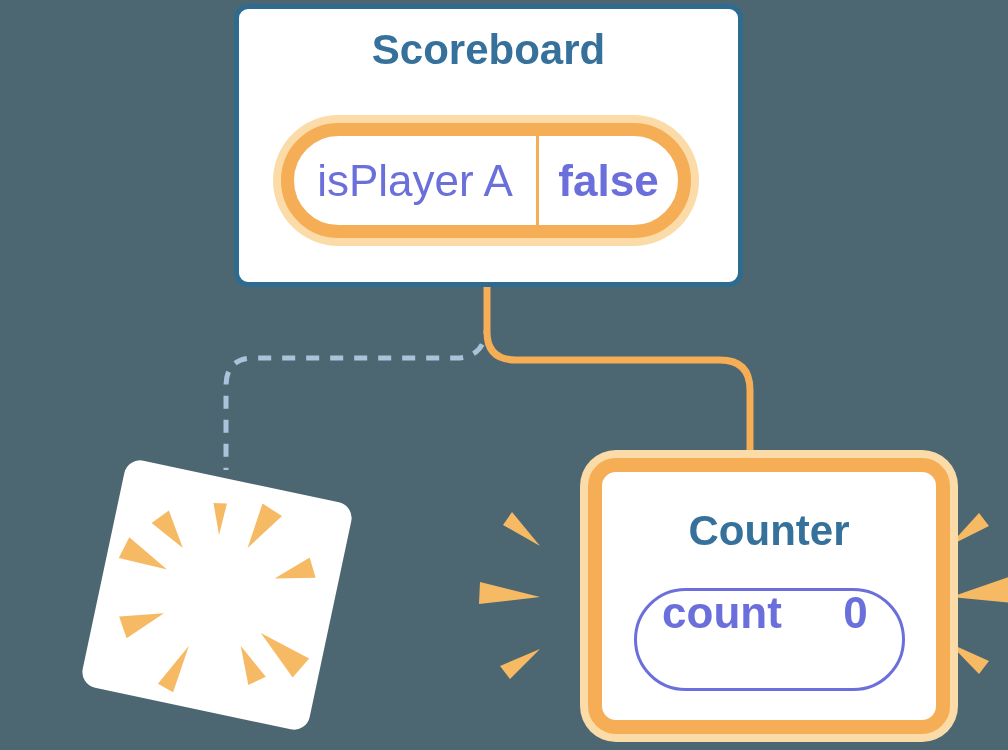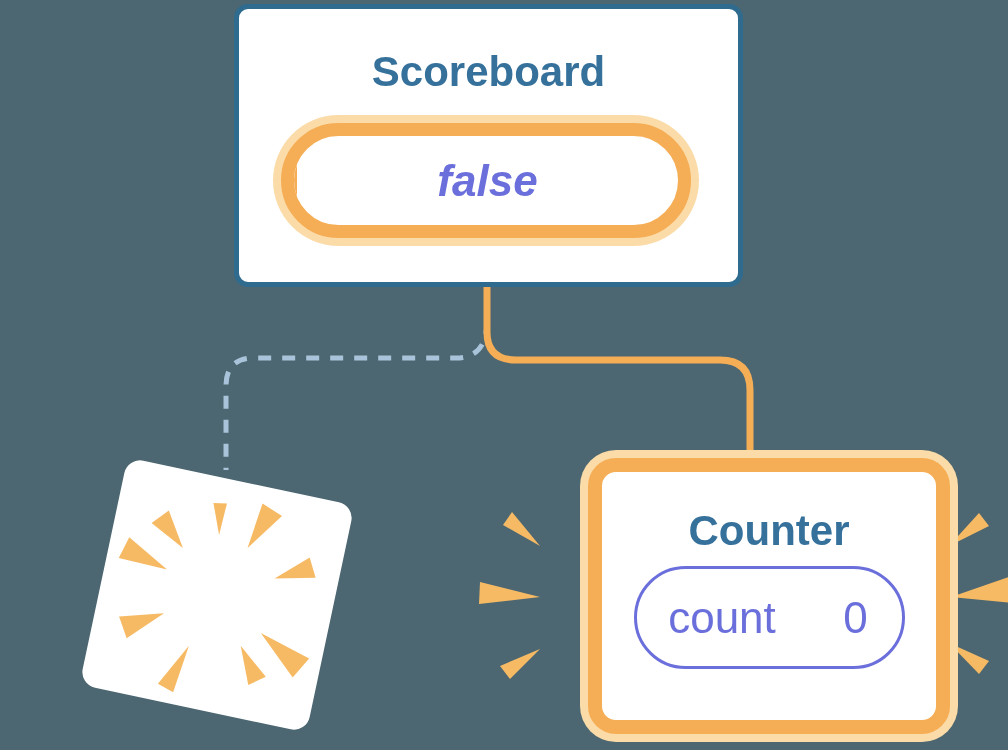--- a/index.html
+++ b/index.html
@@ -9,38 +9,38 @@
   html,body{margin:0;padding:0;}
   body{background:var(--background);font-family:"Liberation Sans",sans-serif;}
   .canvas{position:relative;width:1008px;height:750px;overflow:hidden;background:var(--background);}
   .layer{position:absolute;left:0;top:0;z-index:1;}
 
   .card{position:absolute;background:var(--card);box-sizing:border-box;z-index:2;}
 
   
   .scoreboard{left:234px;top:4px;width:509px;height:283px;border:5px solid var(--teal_border);border-radius:14px;}
   .card-title{text-align:center;font-size:42px;font-weight:600;color:var(--teal);line-height:1;}
-  .scoreboard .card-title{margin-top:42px;}
+  .scoreboard .card-title{margin-top:20px;}
 
   .state-pill{position:absolute;left:42px;top:114px;width:410px;height:115px;box-sizing:border-box;
     background:var(--card);border:13px solid var(--orange);border-radius:60px;
     box-shadow:0 0 0 8px var(--orange_halo);display:flex;align-items:stretch;overflow:hidden;}
   .state-pill .cell{display:flex;align-items:center;justify-content:center;
     font-size:44px;color:var(--indigo);line-height:1;}
   .state-pill .cell.name{width:242px;}
-  .state-pill .cell.value{flex:1;font-weight:700;font-style:italic;}
+  .state-pill .cell.value{flex:1;font-weight:700;}
   .state-pill .pill-divider{width:3px;background:var(--orange);}
 
   
   .counter{left:588px;top:458px;width:362px;height:276px;border:14px solid var(--orange);
     border-radius:28px;box-shadow:0 0 0 8px var(--orange_halo);}
   .counter .card-title{margin-top:38px;}
-  .counter-pill{width:271px;height:103px;box-sizing:border-box;margin:14px auto 0;
+  .counter-pill{width:271px;height:103px;box-sizing:border-box;margin:36px auto 0;
     background:var(--card);border:3px solid var(--indigo);border-radius:52px;
-    display:flex;align-items:center;overflow:hidden;}
+    display:flex;align-items:flex-start;overflow:hidden;font-weight:bold;}
   .counter-pill .cell{display:flex;align-items:center;justify-content:center;
     font-size:44px;color:var(--indigo);line-height:1;}
   .counter-pill .cell.name{width:171px;}
   .counter-pill .cell.value{flex:1;}
   .counter-pill .pill-divider{width:2px;background:var(--indigo);}
 
   
   .poof-card{position:absolute;left:101px;top:479px;width:232px;height:232px;background:var(--card);
     border-radius:16px;transform:rotate(12deg);z-index:2;}
   .poof-card svg{display:block;width:100%;height:100%;}
@@ -67,20 +67,21 @@
       <polygon points="540,649 510,679 500,666"></polygon>
       <polygon points="949,546 979,513 989,526"></polygon>
       <polygon points="951,597 1009,577 1012,603"></polygon>
       <polygon points="949,643 979,674 989,661"></polygon>
     </g>
   </svg>
 
   <div class="card scoreboard">
     <div class="card-title">Scoreboard</div>
     <div class="state-pill">
+      <div class="cell name">isPlayer A</div>
       <div class="pill-divider"></div>
       <div class="cell value">false</div>
     </div>
   </div>
 
   <div class="poof-card">
     <svg viewBox="0 0 240 240">
       <g fill="var(--ray)">
         <polygon points="75.4,79.9 53.1,44.9 38.3,61.3"></polygon>
         <polygon points="109.2,58.9 110.4,25.2 96.6,27.6"></polygon>

